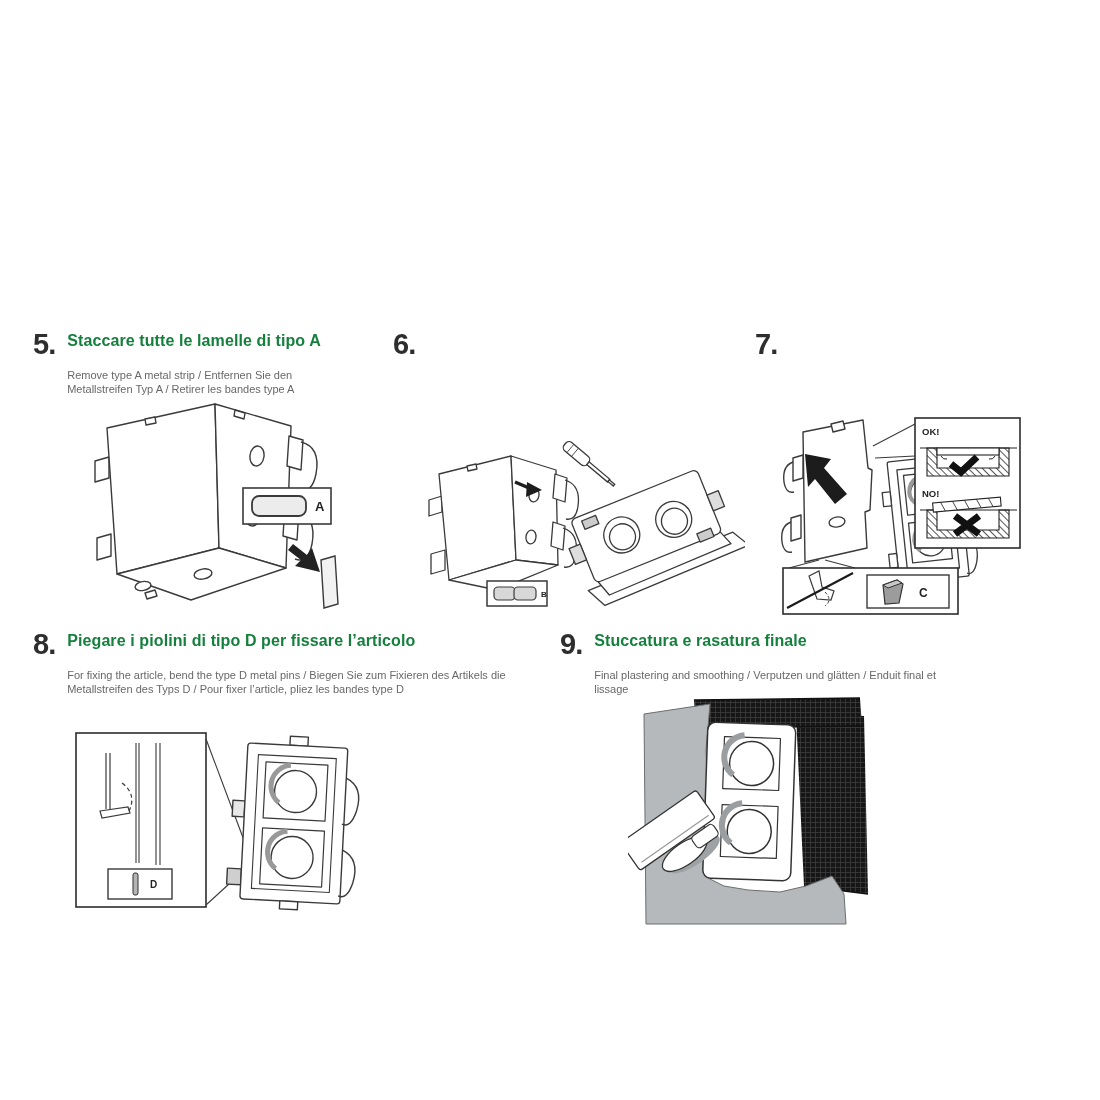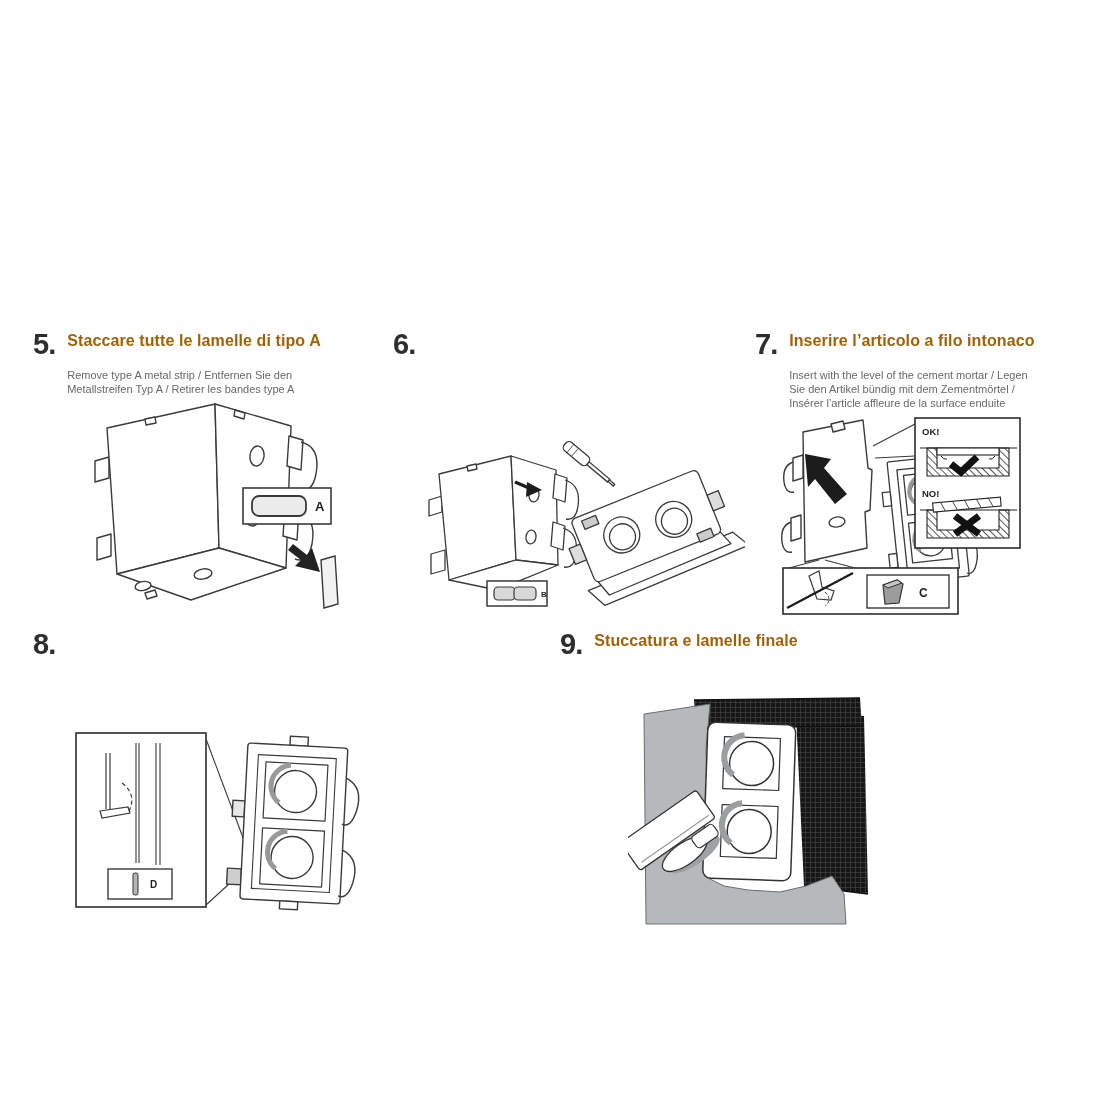--- a/index.html
+++ b/index.html
@@ -1,20 +1,20 @@
 <!DOCTYPE html>
 <html><head>
 <meta charset="utf-8">
 <style>
   html,body{margin:0;padding:0;background:#fff;}
   #page{position:relative;width:1100px;height:1100px;background:#ffffff;overflow:hidden;
         font-family:"Liberation Sans",sans-serif;}
   .step-head{position:absolute;display:flex;gap:12px;}
   .step-num{font-size:29px;font-weight:700;color:#2e2e2e;line-height:0.9;letter-spacing:-1px;}
-  .step-title{font-size:16px;font-weight:700;color:#a16207;line-height:1.22;letter-spacing:0.1px;}
+  .step-title{font-size:16px;font-weight:700;color:#15803d;line-height:1.22;letter-spacing:0.1px;}
   .step-sub{font-size:11px;color:#686868;line-height:1.3;margin-top:17px;}
   .illus{position:absolute;}
   svg text{font-family:"Liberation Sans",sans-serif;fill:#222;}
   .svglabel{font-size:13px;font-weight:700;}
   .svglabel-sm{font-size:8px;font-weight:700;}
   .svglabel-md{font-size:12px;font-weight:700;}
   .svglabel-d{font-size:10px;font-weight:700;}
   .oknolabel{font-size:9.5px;font-weight:700;}
 </style>
 </head>
@@ -31,34 +31,35 @@
   </div>
 
   <div class="step-head" style="left:393px;top:331px;width:355px">
     <div class="step-num">6.</div>
     <div style="width:318px">
     </div>
   </div>
 
   <div class="step-head" style="left:755px;top:331px;width:300px">
     <div class="step-num">7.</div>
-    <div style="width:252px">
-      <div class="step-title">Inserire l’articolo a filo intonaco</div>
-      <div class="step-sub">Insert with the level of the cement mortar / Legen Sie den Artikel bündig mit dem Zementmörtel / Insérer l’article affleure de la surface enduite</div>
-    </div>
   </div>
 
   <div class="step-head" style="left:33px;top:631px;width:490px">
     <div class="step-num">8.</div>
+    <div style="width:440px">
+      <div class="step-title">Piegare i piolini di tipo D per fissare l’articolo</div>
+      <div class="step-sub">For fixing the article, bend the type D metal pins / Biegen Sie zum Fixieren des Artikels die Metallstreifen des Typs D / Pour fixer l’article, pliez les bandes type D</div>
+    </div>
   </div>
 
   <div class="step-head" style="left:560px;top:631px;width:420px">
     <div class="step-num">9.</div>
     <div style="width:362px">
-      <div class="step-title">Stuccatura e lamelle finale</div>
+      <div class="step-title">Stuccatura e rasatura finale</div>
+      <div class="step-sub">Final plastering and smoothing / Verputzen und glätten / Enduit final et lissage</div>
     </div>
   </div>
 
   <svg class="illus" style="left:85px;top:398px" width="270" height="220" viewBox="0 0 270 220">
     <g fill="#fff" stroke="#3a3a3a" stroke-width="1.4" stroke-linejoin="round">
       <path d="M10,63 L24,59 L24,80 L10,84 Z"></path>
       <path d="M12,140 L26,136 L26,158 L12,162 Z"></path>
       <path d="M22,30 L130,6 L134,150 L32,176 Z"></path>
       <path d="M130,6 L206,28 L201,170 L134,150 Z"></path>
       <path d="M32,176 L134,150 L201,170 L106,202 Z"></path>

